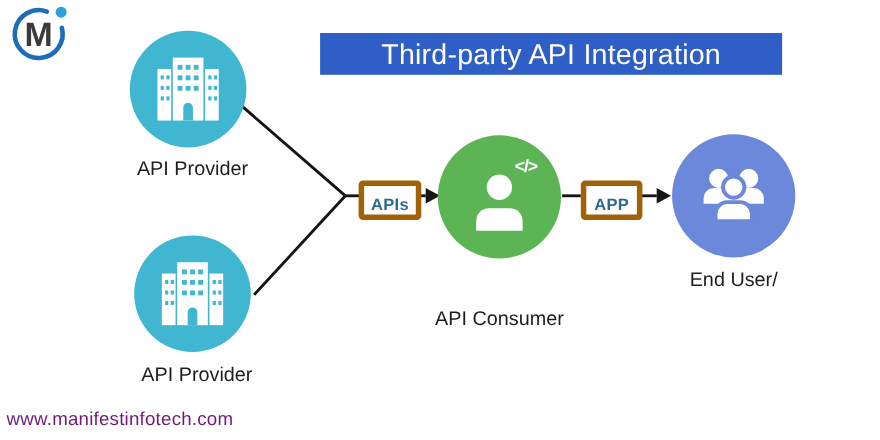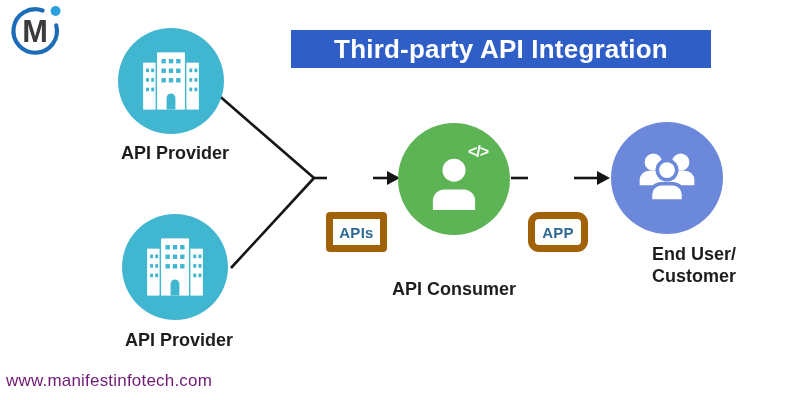--- a/index.html
+++ b/index.html
@@ -11,21 +11,21 @@
   .abs{position:absolute;}
 
   
   #logo{left:8px;top:2px;width:58px;height:58px;}
 
   
   #title-banner{
     left:291px;top:30px;width:420px;height:38px;
     background:#2e5ec6;color:#ffffff;
     display:flex;align-items:center;justify-content:center;
-    font-weight:bold;font-size:26px;letter-spacing:.2px;
+    font-weight:normal;font-size:26px;letter-spacing:.2px;
   }
 
   
   #connectors{left:0;top:0;width:800px;height:400px;pointer-events:none;}
 
   
   .node-circle{
     border-radius:50%;
     display:flex;align-items:center;justify-content:center;
   }
@@ -34,37 +34,36 @@
   #consumer-circle{left:398px;top:123px;width:112px;height:112px;background:#5cb454;}
   #enduser-circle{left:611px;top:122px;width:112px;height:112px;background:#6c88da;}
 
   .code-glyph{
     position:absolute;left:70px;top:20px;
     color:#ffffff;font-weight:bold;font-size:16px;letter-spacing:-1px;
   }
 
   
   .node-label{
-    color:#1d1d1d;font-weight:bold;text-align:center;
+    color:#1d1d1d;font-weight:normal;text-align:center;
   }
   #provider-label-1{left:95px;top:143px;width:160px;font-size:18px;}
   #provider-label-2{left:99px;top:330px;width:160px;font-size:18px;}
   #consumer-label{left:374px;top:245px;width:160px;font-size:18px;margin-top:34px;}
-  #enduser-label{left:623px;top:243px;width:142px;font-size:18px;line-height:22px;}
+  #enduser-label{left:596px;top:243px;width:142px;font-size:18px;line-height:22px;}
 
   
   .tag-box{
-    background:#ffffff;border:7px solid #a16207;border-radius:4px;
+    background:#ffffff;border:5px solid #a16207;border-radius:4px;
     color:#2d6a93;font-weight:bold;font-size:15px;
-    display:flex;align-items:center;justify-content:center;
+    display:flex;align-items:flex-end;justify-content:center;
     letter-spacing:.3px;
-    margin-top:48px;
   }
   #apis-box{left:326px;top:164px;width:47px;height:26px;}
-  #app-box{left:528px;top:164px;width:46px;height:26px;border-radius:11px;}
+  #app-box{left:528px;top:164px;width:46px;height:26px;}
 
   
   #site-url{
     left:6px;top:371px;font-size:17px;color:#701a75;letter-spacing:.2px;
   }
 </style>
 </head>
 <body>
 
 <svg id="logo" class="abs" viewBox="0 0 64 64">
@@ -182,16 +181,15 @@
       <path d="M 50 52 v-7 a 13 13 0 0 1 13 -13 h 12 a 13 13 0 0 1 13 13 v 7 z"></path>
     </g>
     <g fill="#ffffff" stroke="#6c88da" stroke-width="5">
       <circle cx="50" cy="31" r="13.5"></circle>
       <path d="M 27 74 v-9 a 15 15 0 0 1 15 -15 h 16 a 15 15 0 0 1 15 15 v 9 z"></path>
     </g>
   </svg>
 </div>
 <div id="enduser-label" class="abs node-label">
   <div>End User/</div>
-  <div>Customer</div>
 </div>
 
 <div id="site-url" class="abs">www.manifestinfotech.com</div>
 
 </body></html>

